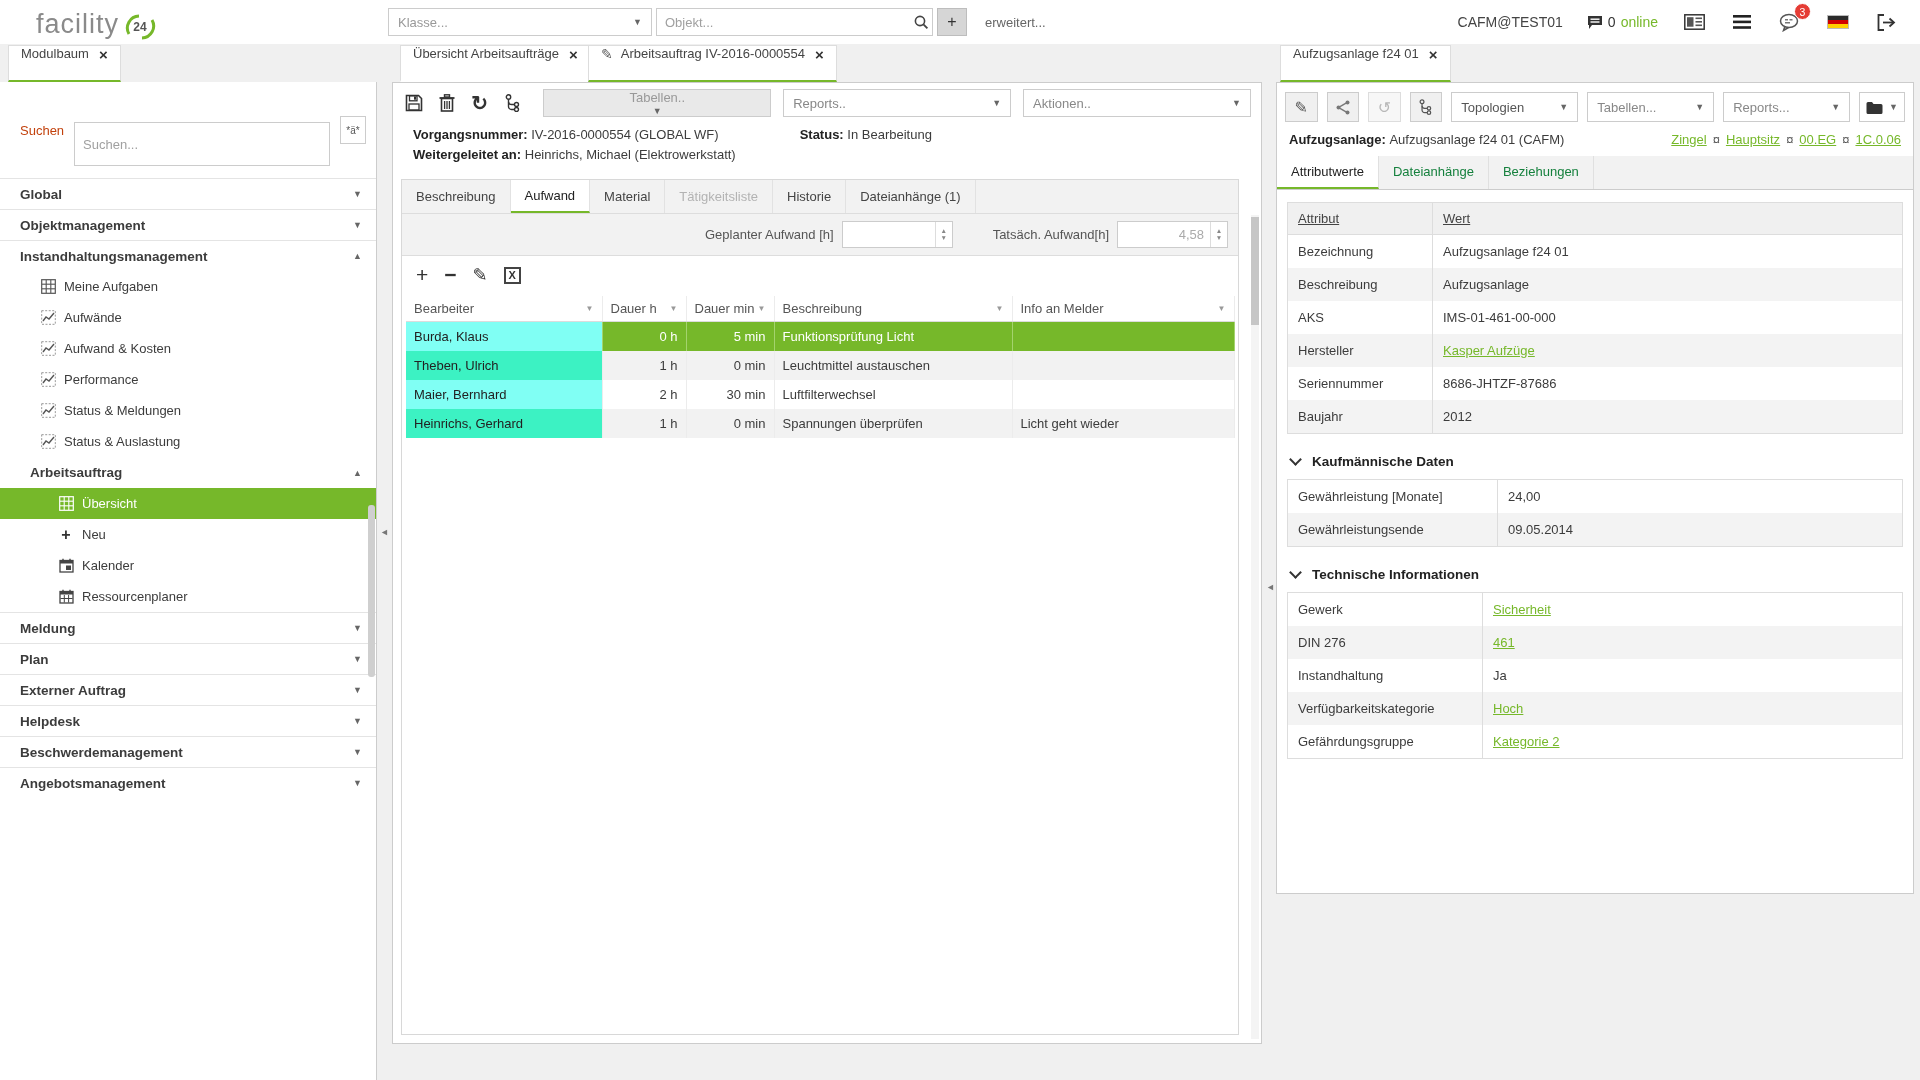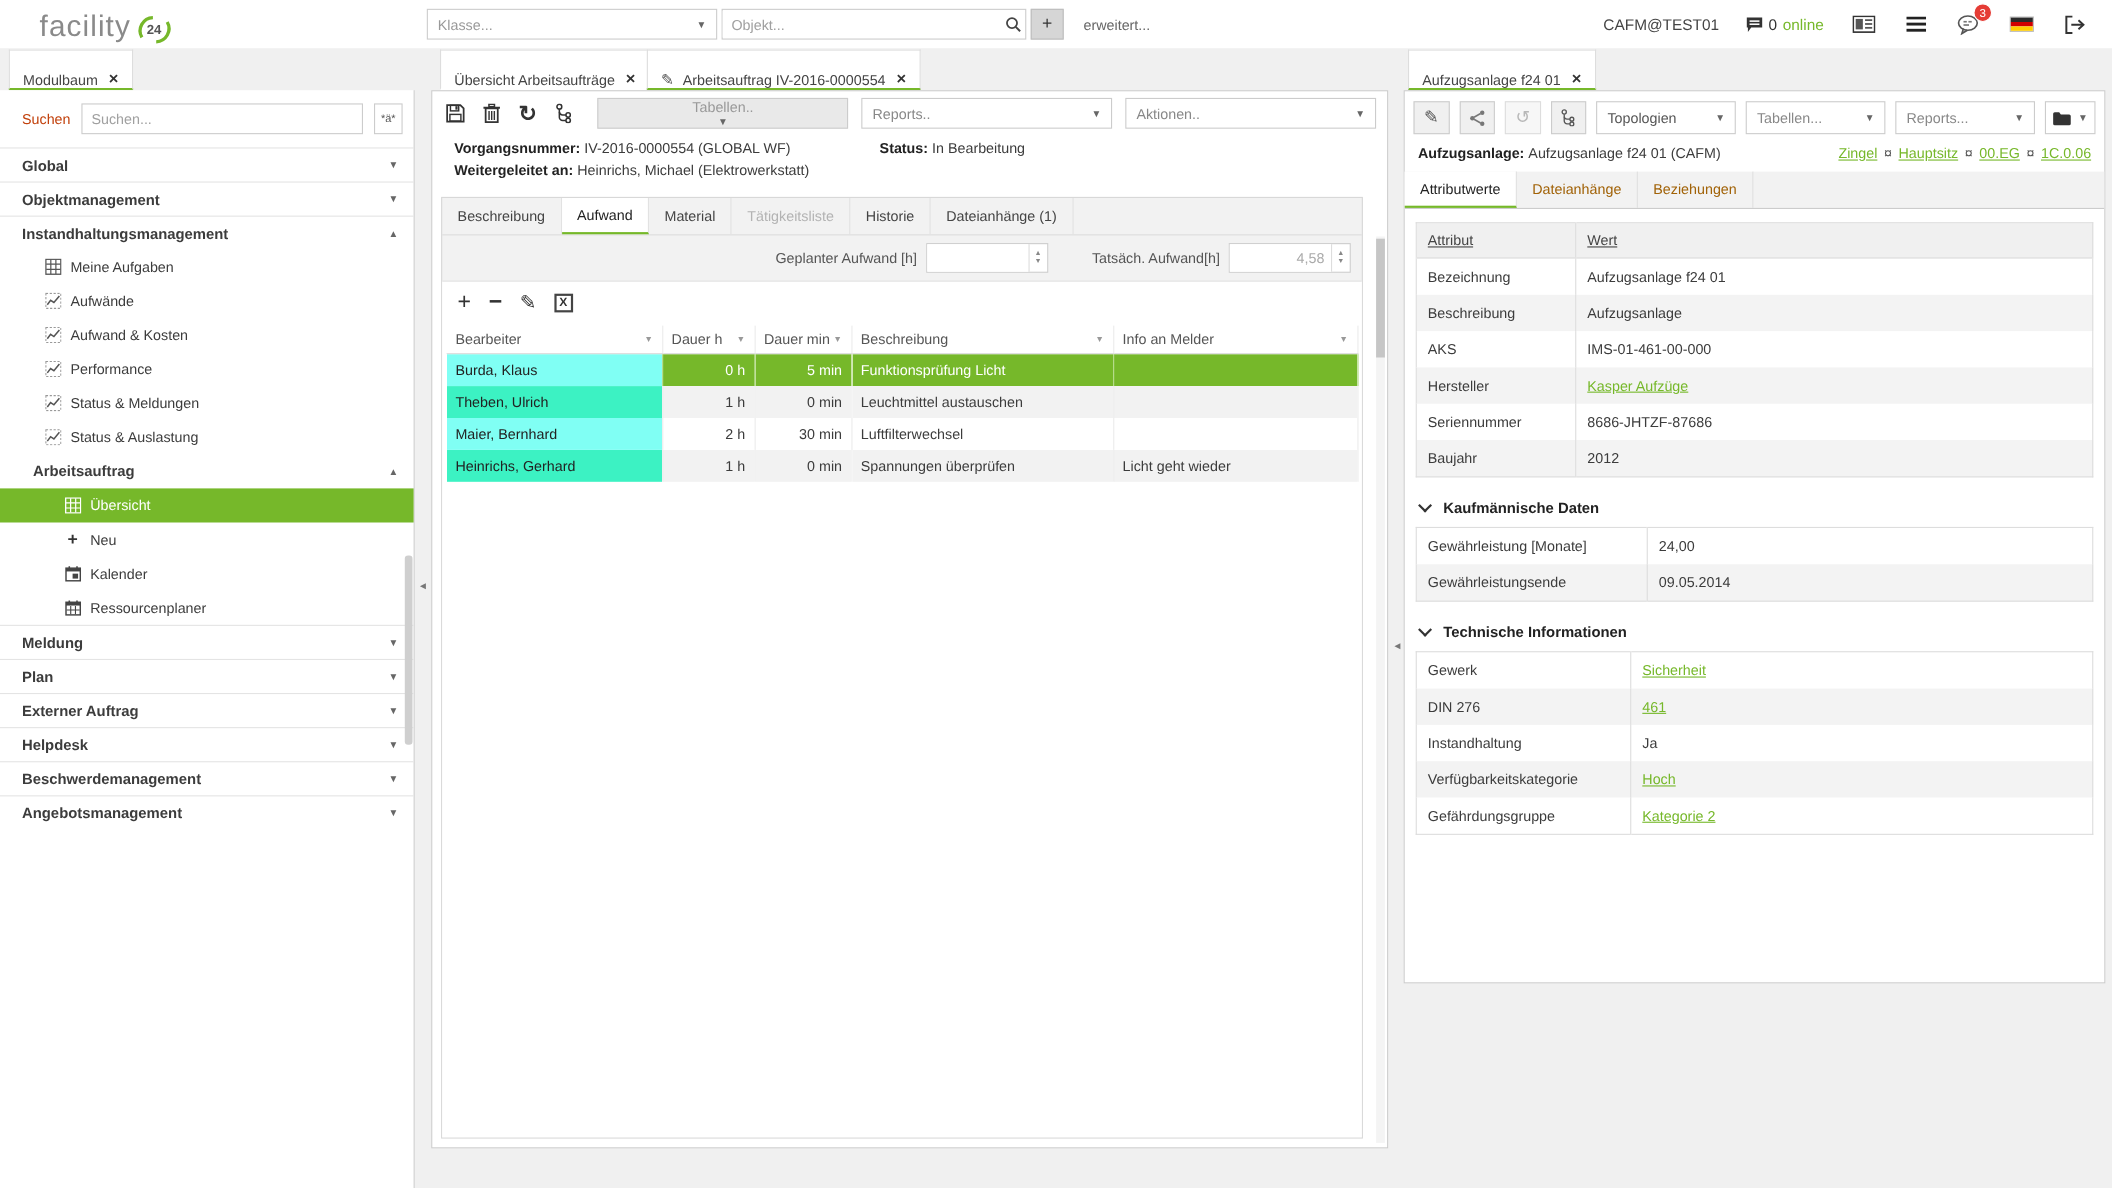--- a/index.html
+++ b/index.html
@@ -30,33 +30,33 @@
   .online-label { color:#76b82a; font-size:14px; }
   .hdr-ic { position:relative; width:24px; height:24px; display:flex; align-items:center; justify-content:center; cursor:pointer; }
   .badge { position:absolute; top:-7px; right:-9px; min-width:17px; height:17px; border-radius:9px;
            background:#e53c35; color:#fff; font-size:10.5px; display:flex; align-items:center;
            justify-content:center; padding:0 3px; border:1px solid #fff; }
   .flag { width:22px; height:14px; display:flex; flex-direction:column; border:1px solid #bbb; }
   .flag i { flex:1; } .flag i:nth-child(1){background:#2b2b2b;} .flag i:nth-child(2){background:#d00000;} .flag i:nth-child(3){background:#ffce00;}
 
   
   .tabband { position:absolute; left:0; top:44px; width:1920px; height:38px; background:#f0f0f0; }
-  .tab { position:absolute; bottom:0; height:37px; display:flex; align-items:flex-end; gap:8px;
+  .tab { position:absolute; bottom:0; height:37px; display:flex; align-items:flex-start; gap:8px;
          padding:0 12px; background:#fff; border:1px solid #ddd; border-bottom:2px solid transparent;
          color:#444; white-space:nowrap; cursor:pointer; }
   .tab.active { border-bottom:2px solid #76b82a; }
   .tab .x { color:#333; font-size:15px; font-weight:bold; margin-left:2px; cursor:pointer; }
   .tab .pencil { color:#555; font-size:14px; }
 
   
   .sidebar { position:absolute; left:0; top:82px; width:377px; height:998px; background:#fff;
              border-right:1px solid #ccc; }
   .search-row { display:flex; align-items:center; gap:10px; padding:12px 10px 12px 20px; }
   .search-row label { color:#c2410c; }
-  .search-row input { flex:1; height:28px; border:1px solid #ccc; padding:0 8px; font:inherit; color:#555; outline:none; }
+  .search-row input { flex:1; height:44px; border:1px solid #ccc; padding:0 8px; font:inherit; color:#555; outline:none;margin-top:28px; }
   .search-row input::placeholder { color:#a0a0a0; }
   .fuzzy-btn { width:26px; height:28px; border:1px solid #ccc; background:#fff; font-size:10px;
                color:#555; display:flex; align-items:center; justify-content:center; cursor:pointer; }
   .tnode { height:31px; display:flex; align-items:center; cursor:pointer; }
   .tnode.g { font-weight:bold; font-size:13.5px; padding:0 14px 0 20px; justify-content:space-between;
              border-top:1px solid #e4e4e4; }
   .tnode.sg { font-weight:bold; font-size:13.5px; padding:0 14px 0 30px; justify-content:space-between; }
   .tnode.i { padding-left:40px; gap:8px; }
   .tnode.i.sub { padding-left:58px; }
   .tnode.i.selected { background:#76b82a; color:#fff; }
@@ -123,21 +123,21 @@
   .iconbtn.dim { color:#b8b8b8; border-color:#ddd; background:#f7f7f7; }
   .rdd { width:132px; height:30px; }
   .folder-btn { width:48px; height:30px; border:1px solid #ccc; background:#fff; display:flex;
                 align-items:center; justify-content:center; gap:6px; cursor:pointer; }
   .r-headline { display:flex; align-items:center; padding:3px 12px 9px 12px; }
   .r-headline b { color:#222; }
   .crumbs { margin-left:auto; display:flex; gap:6px; align-items:center; }
   .lnk { color:#76b82a; text-decoration:underline; cursor:pointer; }
   .crumb-sep { color:#555; }
   .rtabs { display:flex; background:#f2f2f2; border-bottom:1px solid #ccc;align-items:center; }
-  .rtab { padding:0 14px; line-height:32px; height:33px; color:#a16207; border-right:1px solid #e0e0e0; cursor:pointer; }
+  .rtab { padding:0 14px; line-height:32px; height:33px; color:#15803d; border-right:1px solid #e0e0e0; cursor:pointer; }
   .rtab.active { background:#fff; color:#222; border-bottom:2px solid #76b82a; line-height:31px; }
   .r-content { padding:12px 10px; }
   table.attrs { border-collapse:collapse; width:100%; border:1px solid #ddd; margin-bottom:6px; }
   table.attrs th { background:#f0f0f0; font-weight:normal; color:#444; text-align:left; padding:8px 10px; border-bottom:1px solid #ddd;text-decoration:underline; }
   table.attrs td { padding:9px 10px; }
   table.attrs td.val { border-left:1px solid #ddd; }
   table.attrs tr.alt td { background:#f3f3f3; }
   .sect { display:flex; align-items:center; gap:12px; margin:20px 4px 10px 4px; font-weight:bold; font-size:13.5px; color:#222; cursor:pointer; }
   .sect .vchev { width:9px; height:9px; border-left:2.5px solid #333; border-bottom:2.5px solid #333;
                  transform:rotate(-45deg); margin-top:-4px; }

